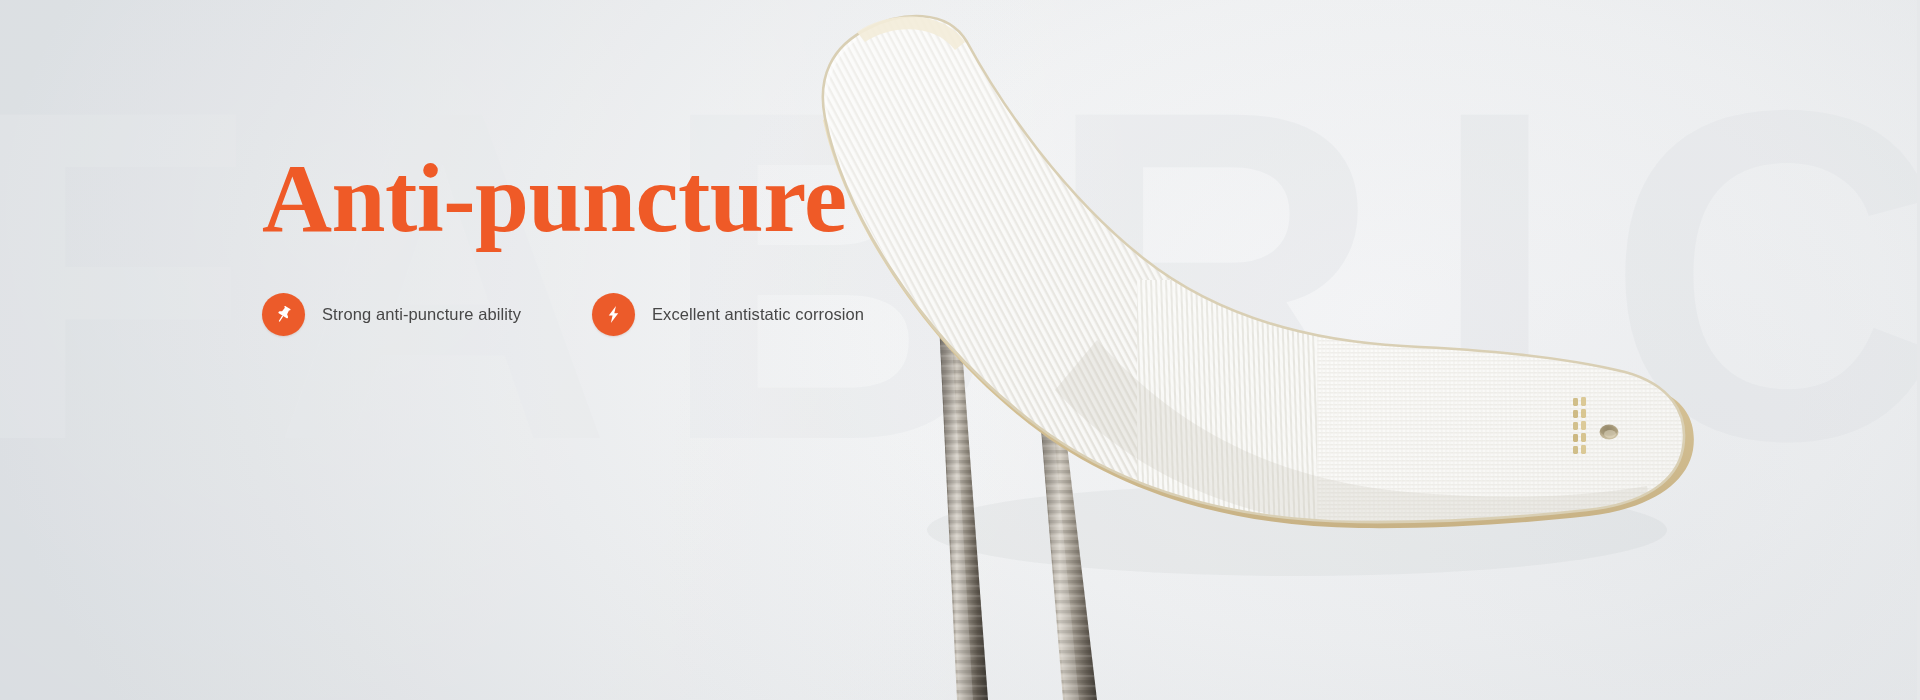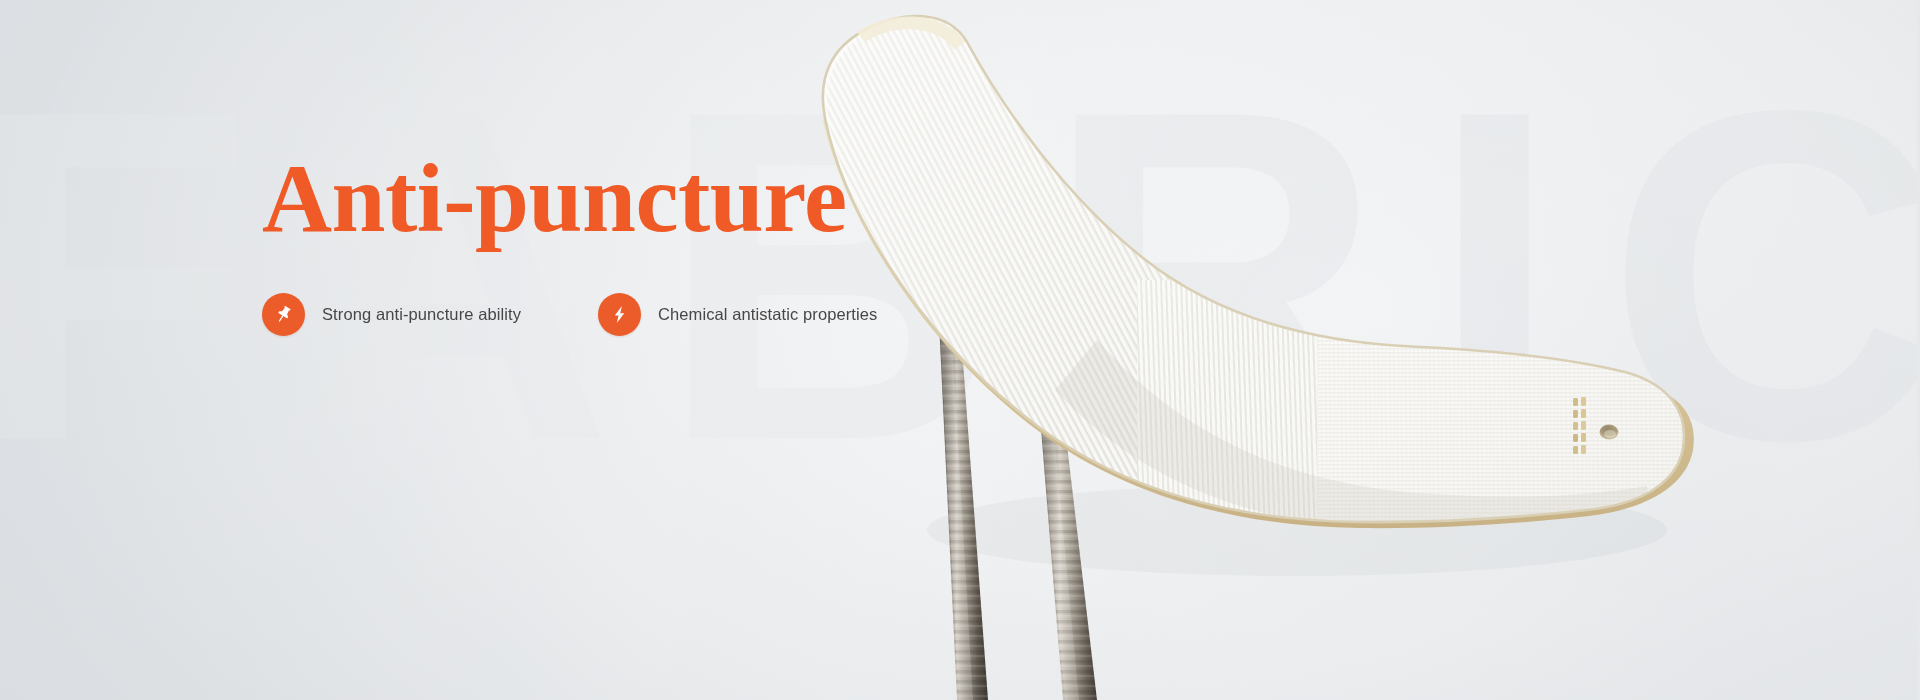--- a/index.html
+++ b/index.html
@@ -74,21 +74,20 @@
     white-space:nowrap;
   }
 
   .features {
     margin-top:46px;
     display:grid;
     grid-template-columns:330px 330px;
     grid-template-rows:auto auto;
     row-gap:28px;
     column-gap:0px;
-    gap:6px;
   }
   .feature {
     display:flex;
     align-items:center;
     gap:17px;
   }
   .f-icon {
     width:43px; height:43px;
     flex:0 0 43px;
     border-radius:50%;
@@ -297,19 +296,19 @@
       </div>
 
 
 
       <div class="feature">
         <span class="f-icon">
           <svg width="21" height="21" viewBox="0 0 24 24" fill="none">
             <path d="M14.8 2.4 L6.6 13.1 h4.3 l-1.9 8.6 8.4 -11.2 h-4.5 z" fill="#ffffff"></path>
           </svg>
         </span>
-        <span class="f-label">Chemical antistatic properties</span>
+        <span class="f-label">Excellent antistatic corrosion</span>
       </div>
 
     </div>
   </div>
 
 </div>
 
 </body></html>

